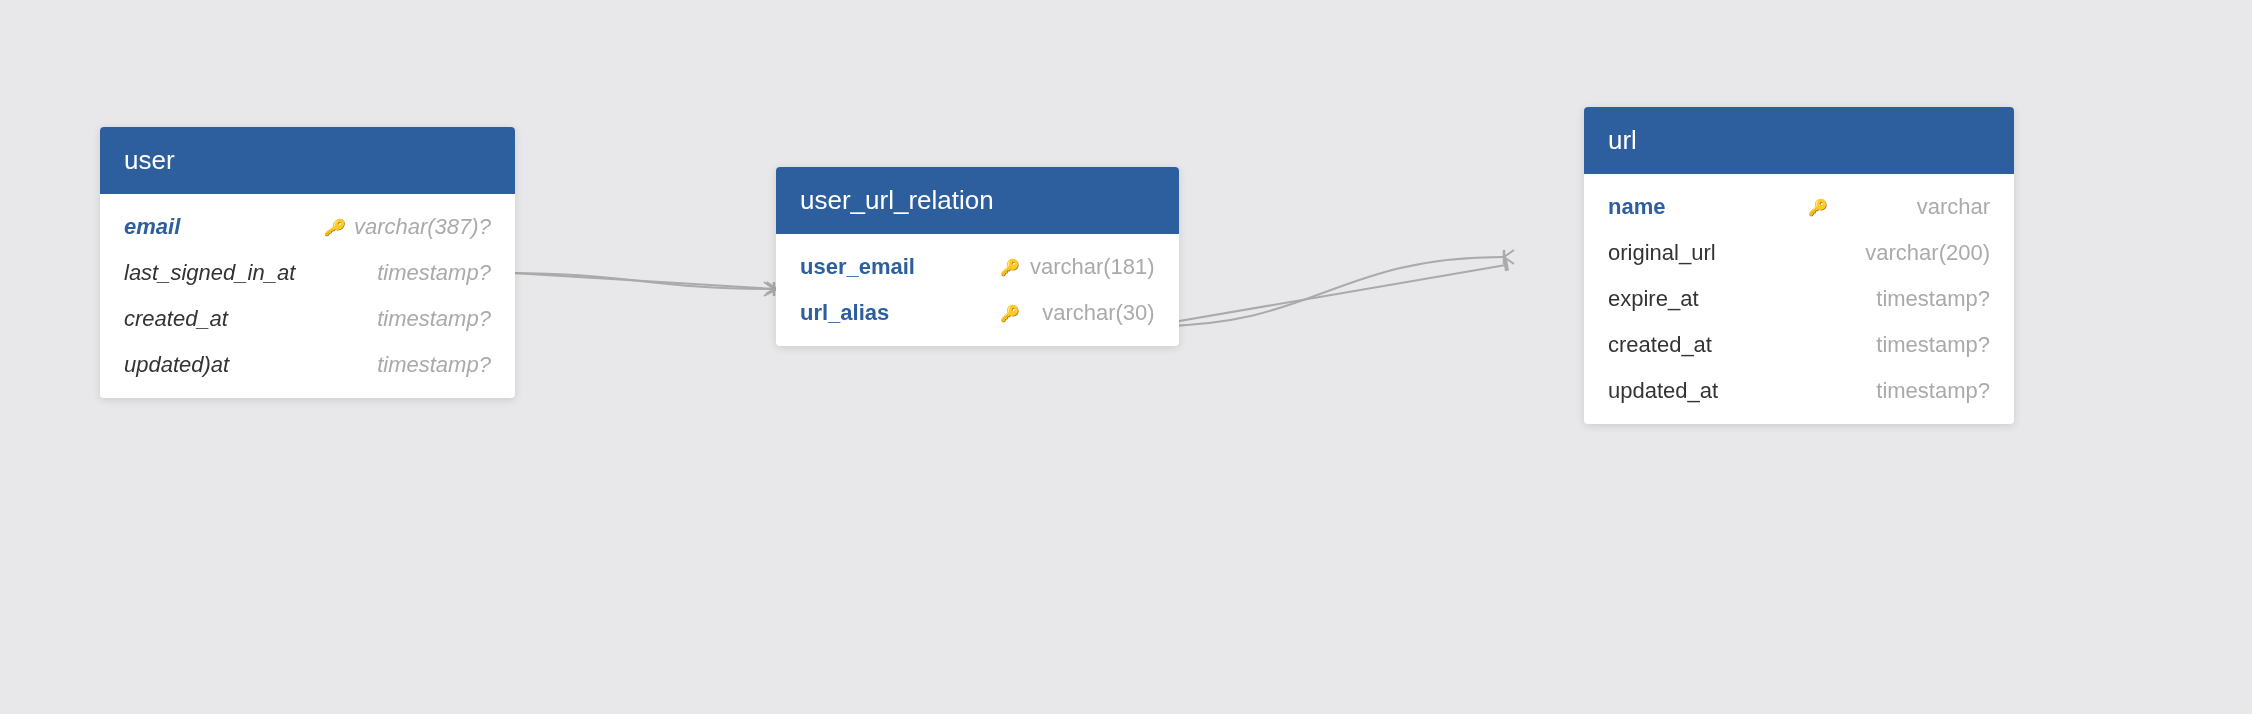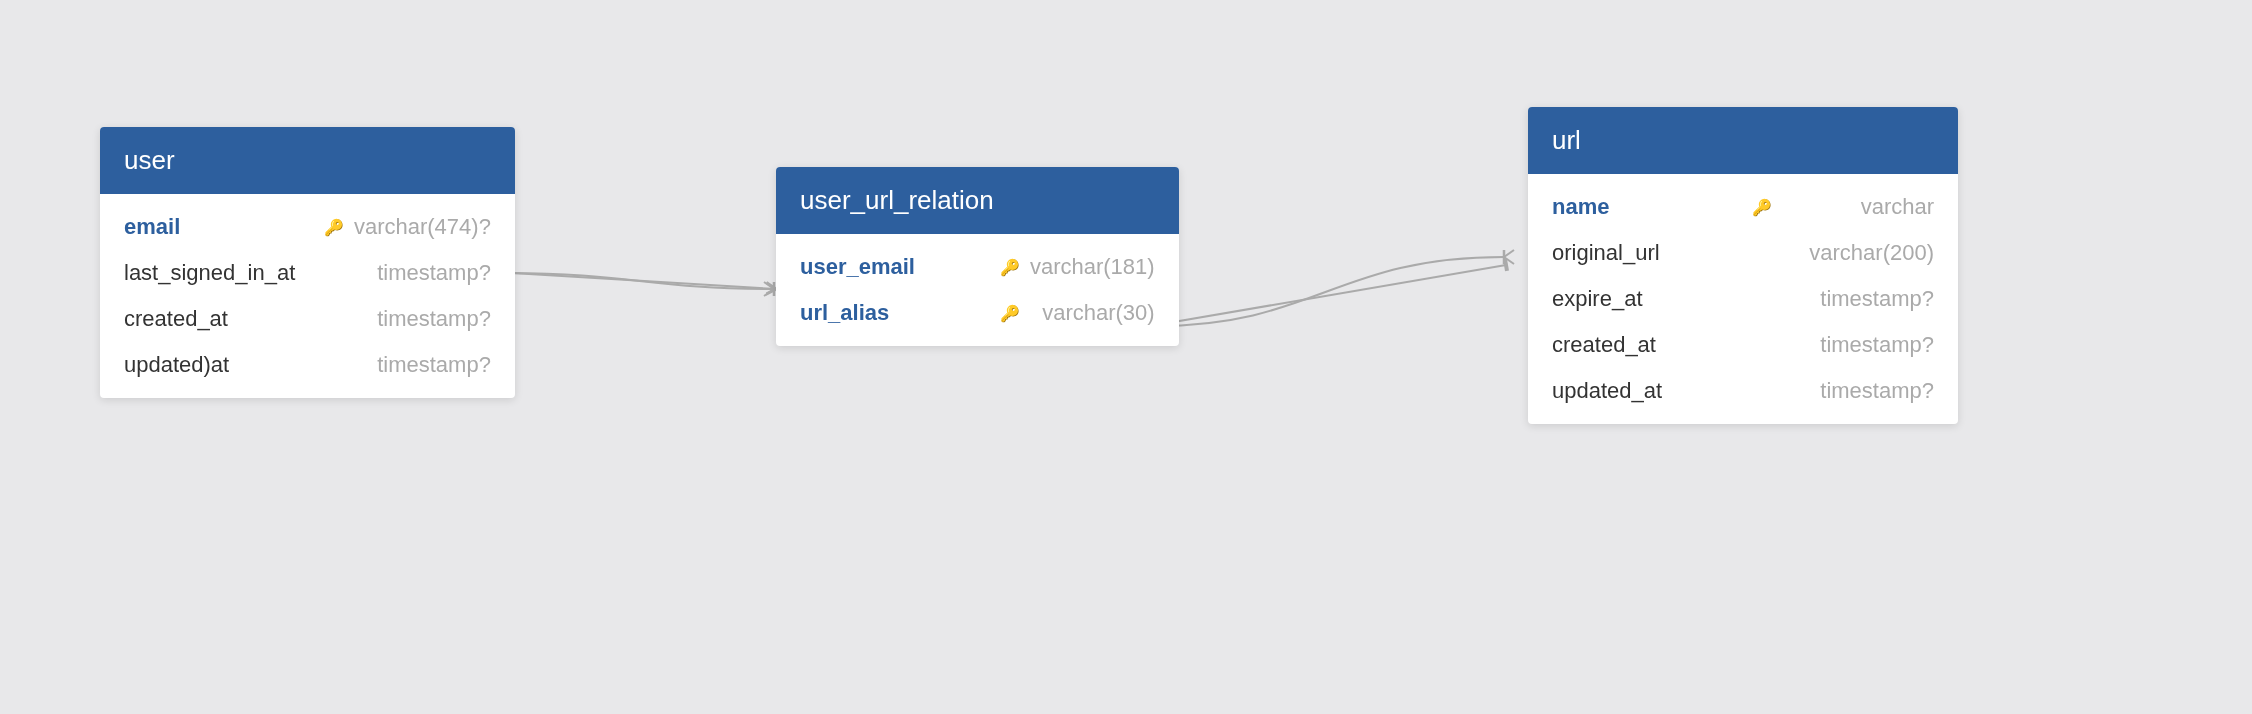--- a/index.html
+++ b/index.html
@@ -78,23 +78,23 @@
       top: 0;
       left: 0;
       width: 100%;
       height: 100%;
       pointer-events: none;
     }
 
     
     .table-user { left: 24px; top: 80px; }
     .table-relation { left: 700px; top: 120px; }
-    .table-url { left: 1452px; top: 60px; }
-
-    .table-user .table-body { min-width: 380px; }
+    .table-url { left: 1508px; top: 60px; }
+
+    .table-user .table-body { min-width: 380px; font-style: italic; }
     .table-relation { min-width: 380px; }
     .table-url { min-width: 420px; }
   </style>
 </head>
 <body>
 
 <div class="diagram-canvas">
 
   <svg class="connectors">
 
@@ -132,21 +132,21 @@
 
   <div class="db-table table-user" style="min-width:400px;">
     <div class="table-header">
       <span>user</span>
     </div>
     <div class="table-body">
 
       <div class="table-row">
         <span class="col-name pk">email</span>
         <span class="col-key-icon">🔑</span>
-        <span class="col-type">varchar(474)?</span>
+        <span class="col-type">varchar(387)?</span>
       </div>
       <div class="table-row">
         <span class="col-name">last_signed_in_at</span>
         <span class="col-type">timestamp?</span>
       </div>
       <div class="table-row">
         <span class="col-name">created_at</span>
         <span class="col-type">timestamp?</span>
       </div>
       <div class="table-row">

